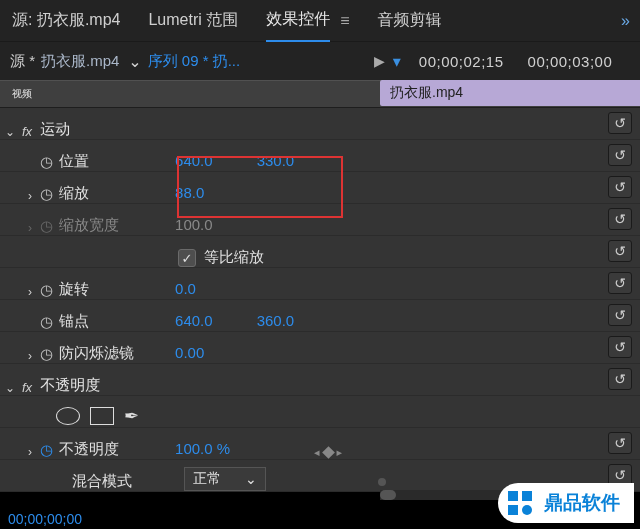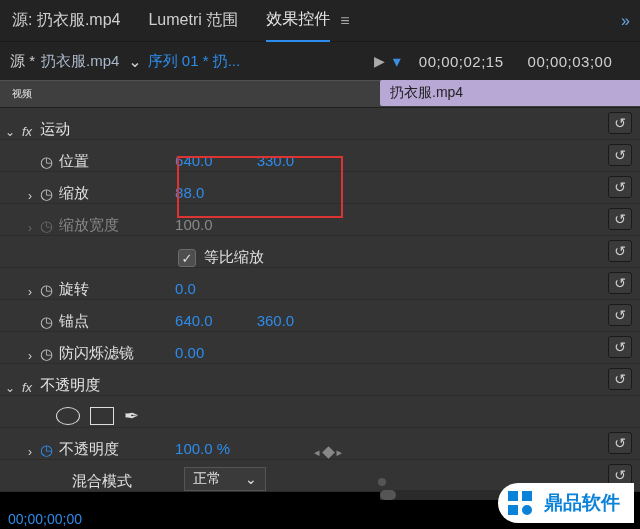--- a/index.html
+++ b/index.html
@@ -72,28 +72,29 @@
 </head>
 <body>
 
 <div class="app">
 
   <div class="top-tabs">
     <span class="top-tab">源: 扔衣服.mp4</span>
     <span class="top-tab">Lumetri 范围</span>
     <span class="top-tab active">效果控件</span>
     <span class="top-menu-icon">≡</span>
+    <span class="top-tab">音频剪辑</span>
     <span class="top-right">»</span>
   </div>
 
   <div class="sub-header">
     <span class="src-label">源 *</span>
     <span class="src-name">扔衣服.mp4</span>
     <span class="seq-caret">&nbsp;&nbsp;⌄</span>
-    <span class="seq-name">序列 01 * 扔...</span>
+    <span class="seq-name">序列 09 * 扔...</span>
   </div>
 
   <div class="timeline-bar">
     <span class="play-tri">▶</span>
     <span class="play-marker">▾</span>
     <span class="timecode">00;00;02;15</span>
     <span class="timecode">00;00;03;00</span>
   </div>
 
   <div class="panel-header">

